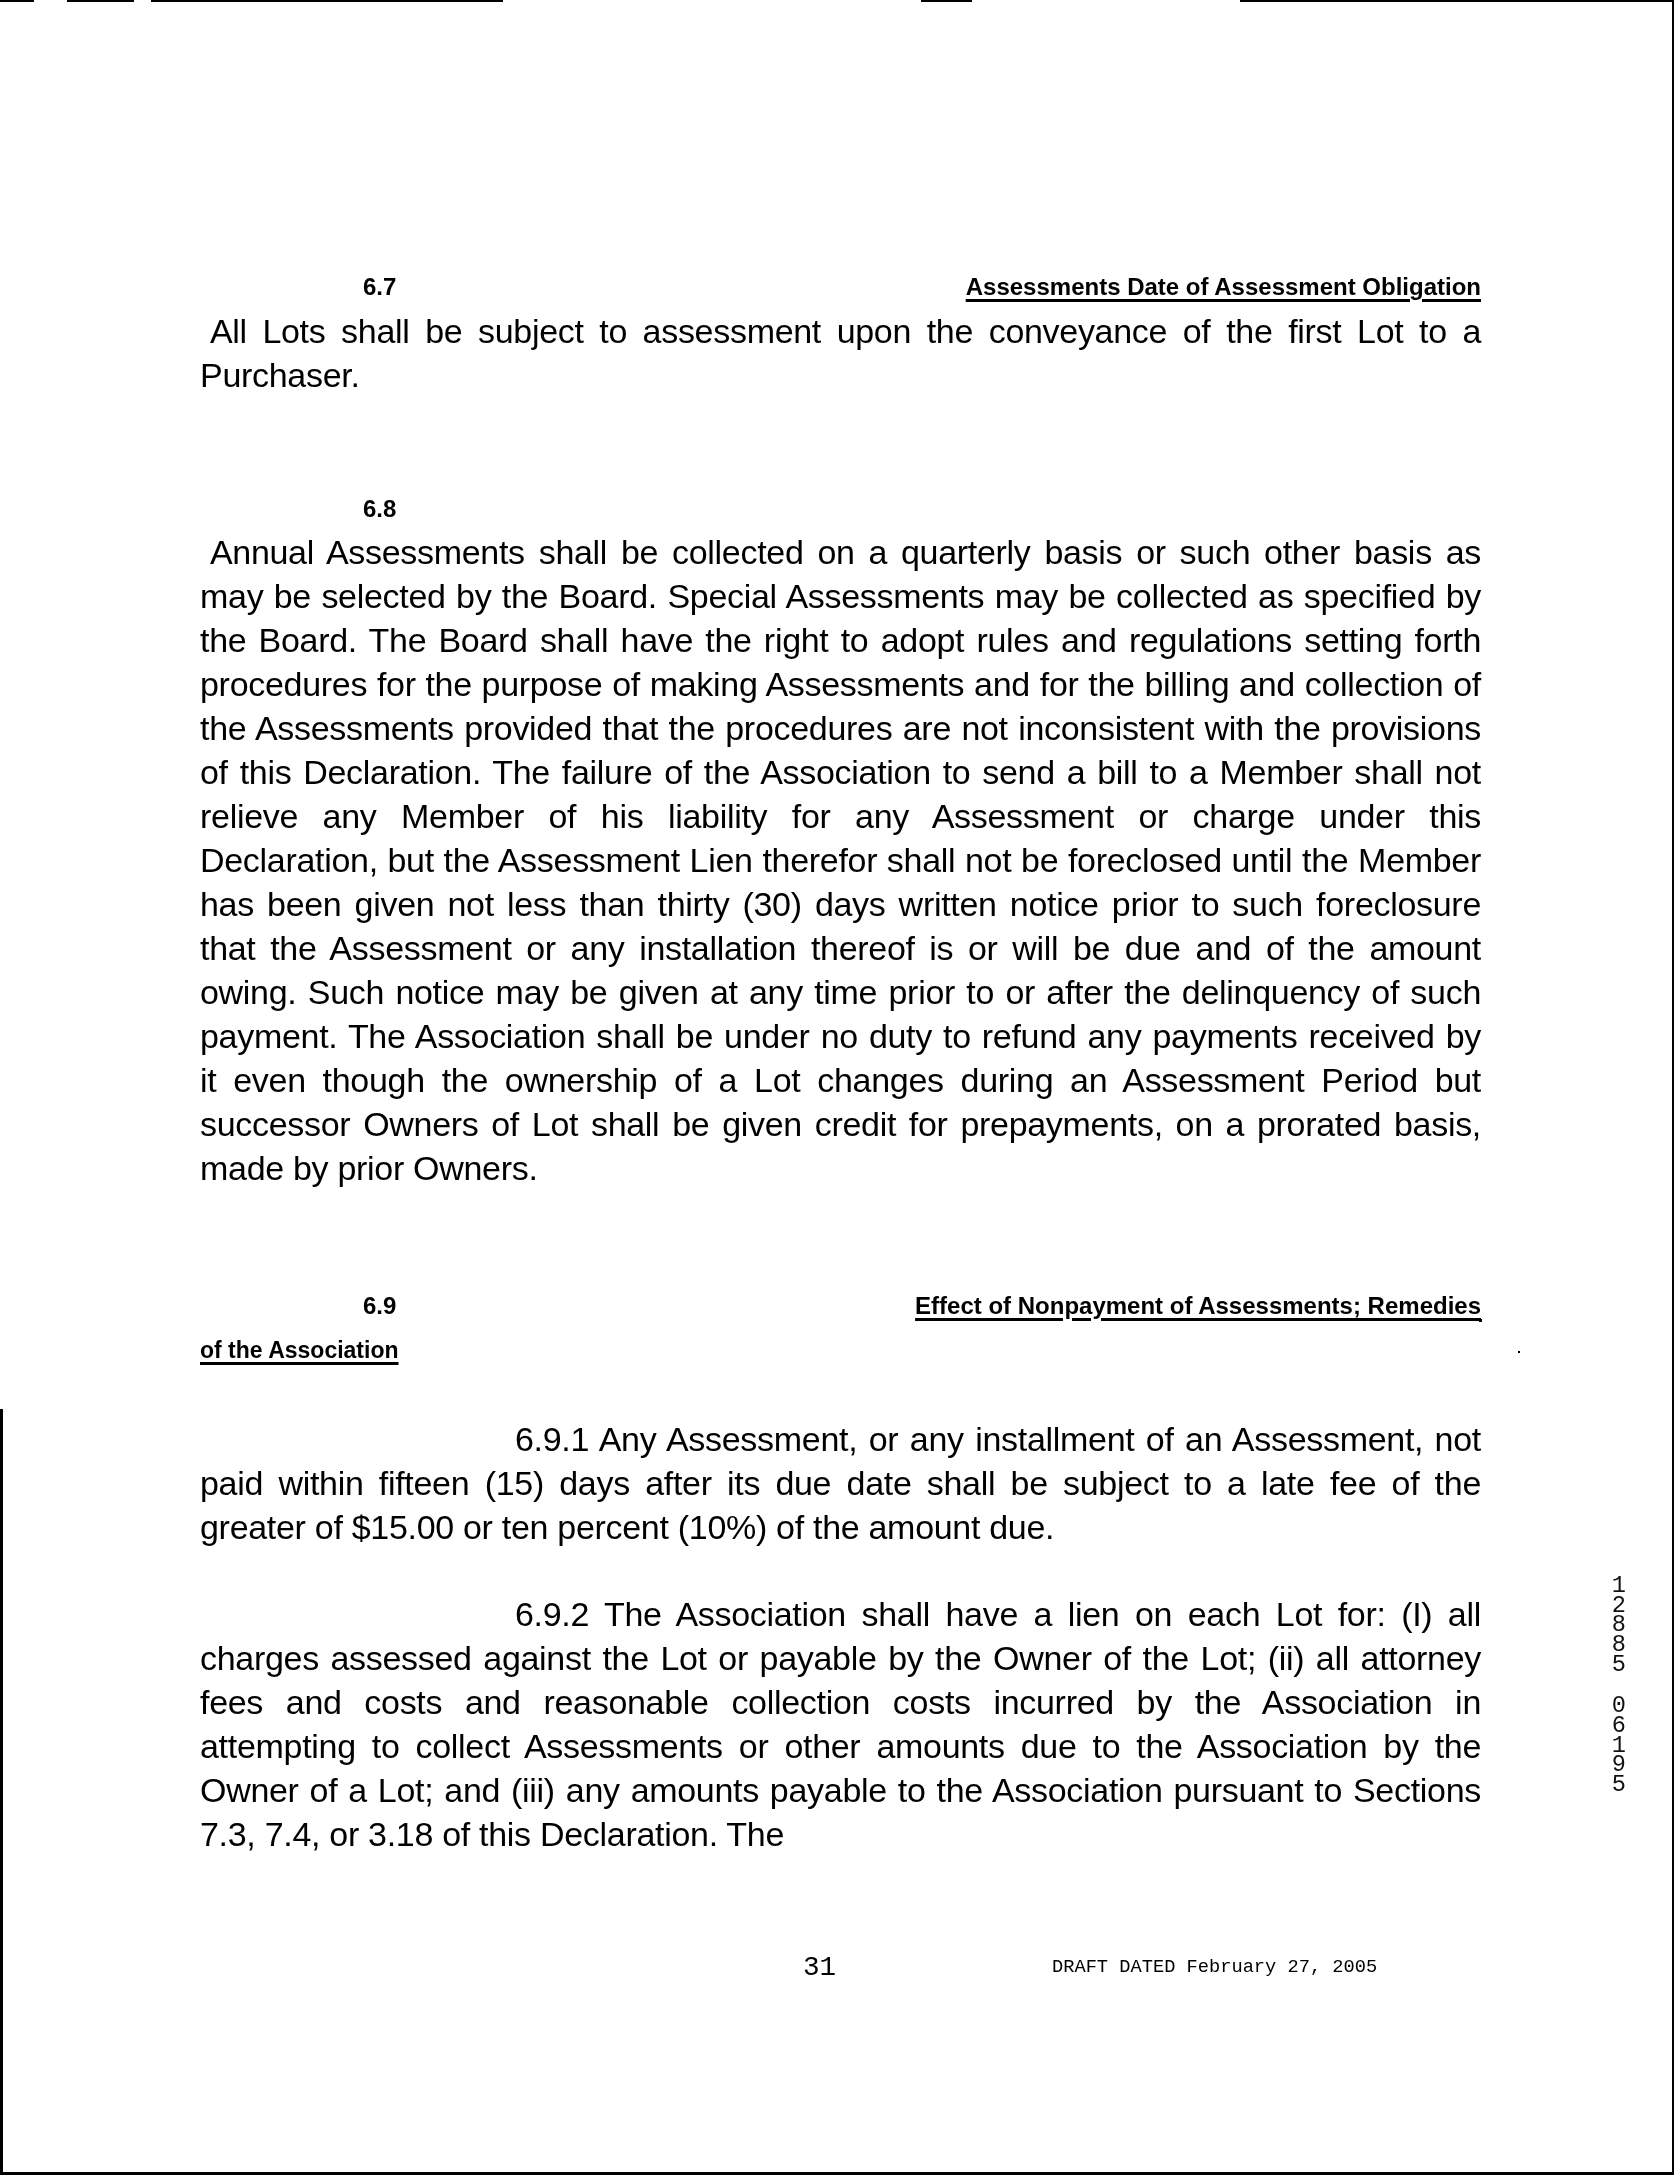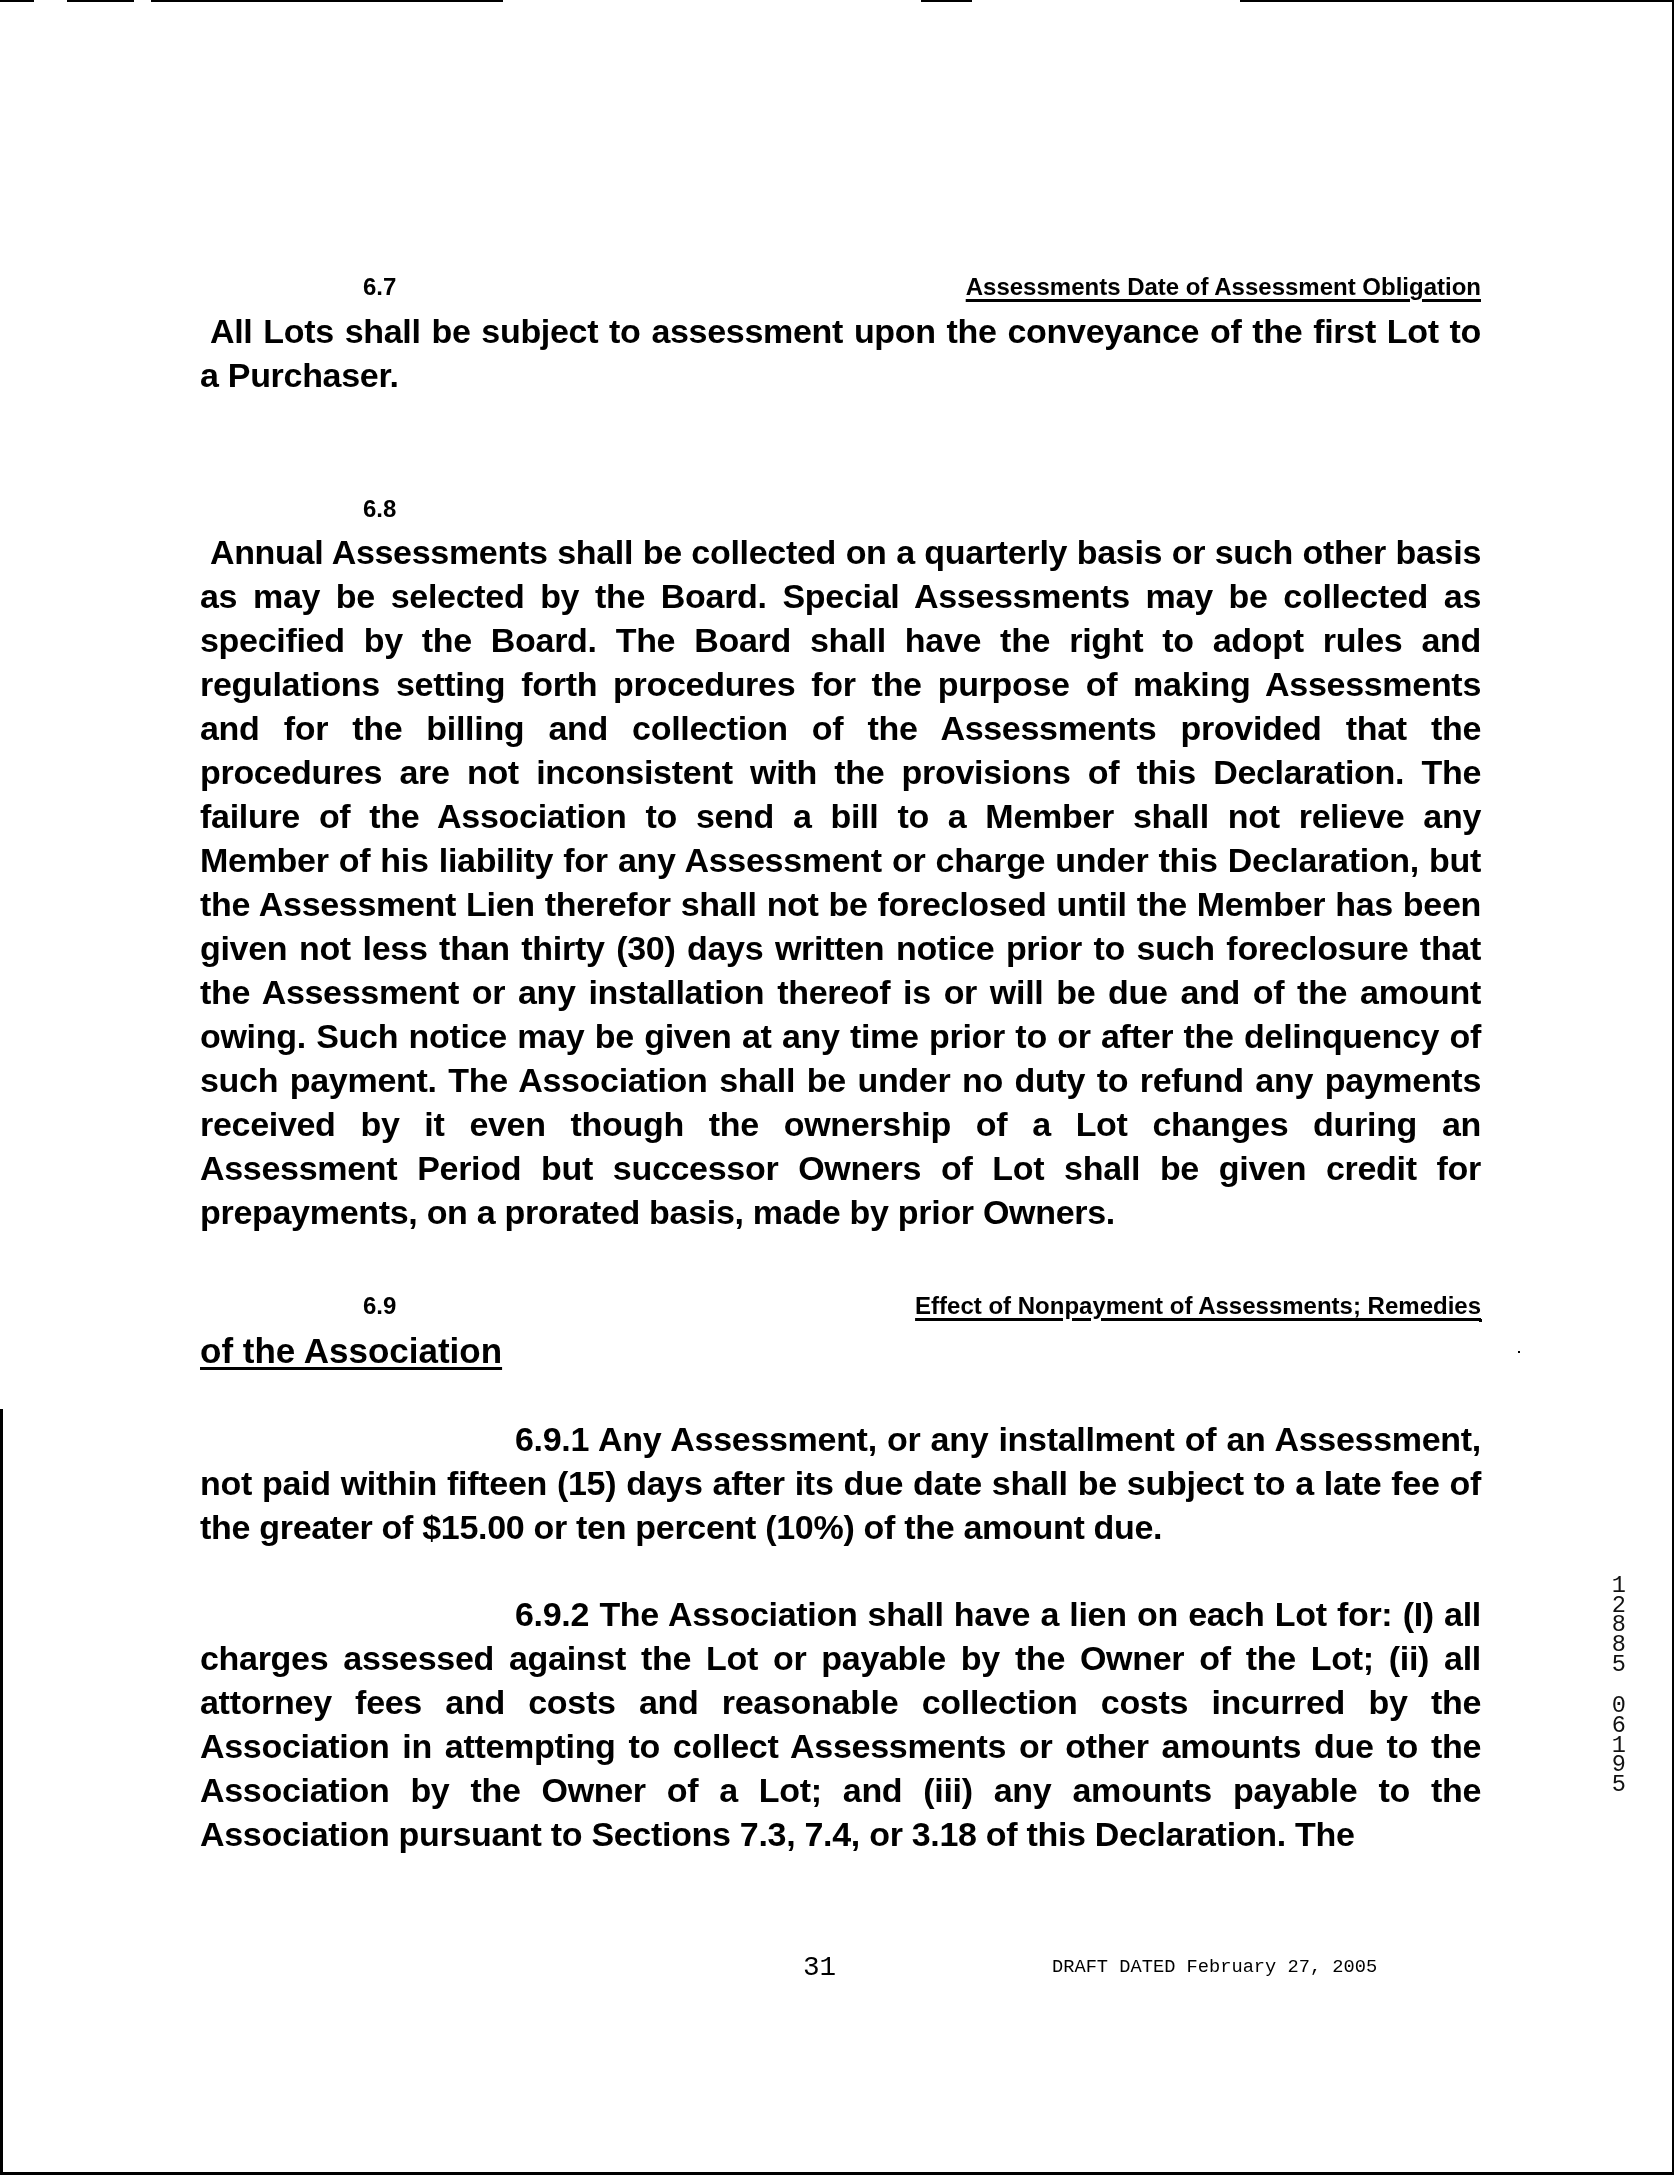--- a/index.html
+++ b/index.html
@@ -56,37 +56,36 @@
       top: 0;
       text-decoration: underline;
       text-decoration-thickness: 3px;
       text-underline-offset: 3.9px;
       white-space: nowrap;
     }
     .section-title-cont {
       position: absolute;
       left: 0;
       font-weight: bold;
-      font-size: 35px;
+      font-size: 23px;
       line-height: 45px;
       text-decoration: underline;
       text-decoration-thickness: 3px;
       text-underline-offset: 3.9px;
       white-space: nowrap;
     }
     .para {
       position: absolute;
       left: 0;
       width: 1281px;
       font-size: 34px;
       line-height: 44px;
       text-align: justify;
       text-align-last: left;
       letter-spacing: -0.3px;
-      font-weight: bold;
     }
     .indent-first {
       text-indent: 315px;
     }
     .lead-space {
       text-indent: 9.9px;
     }
 
     .footer {
       position: absolute;

